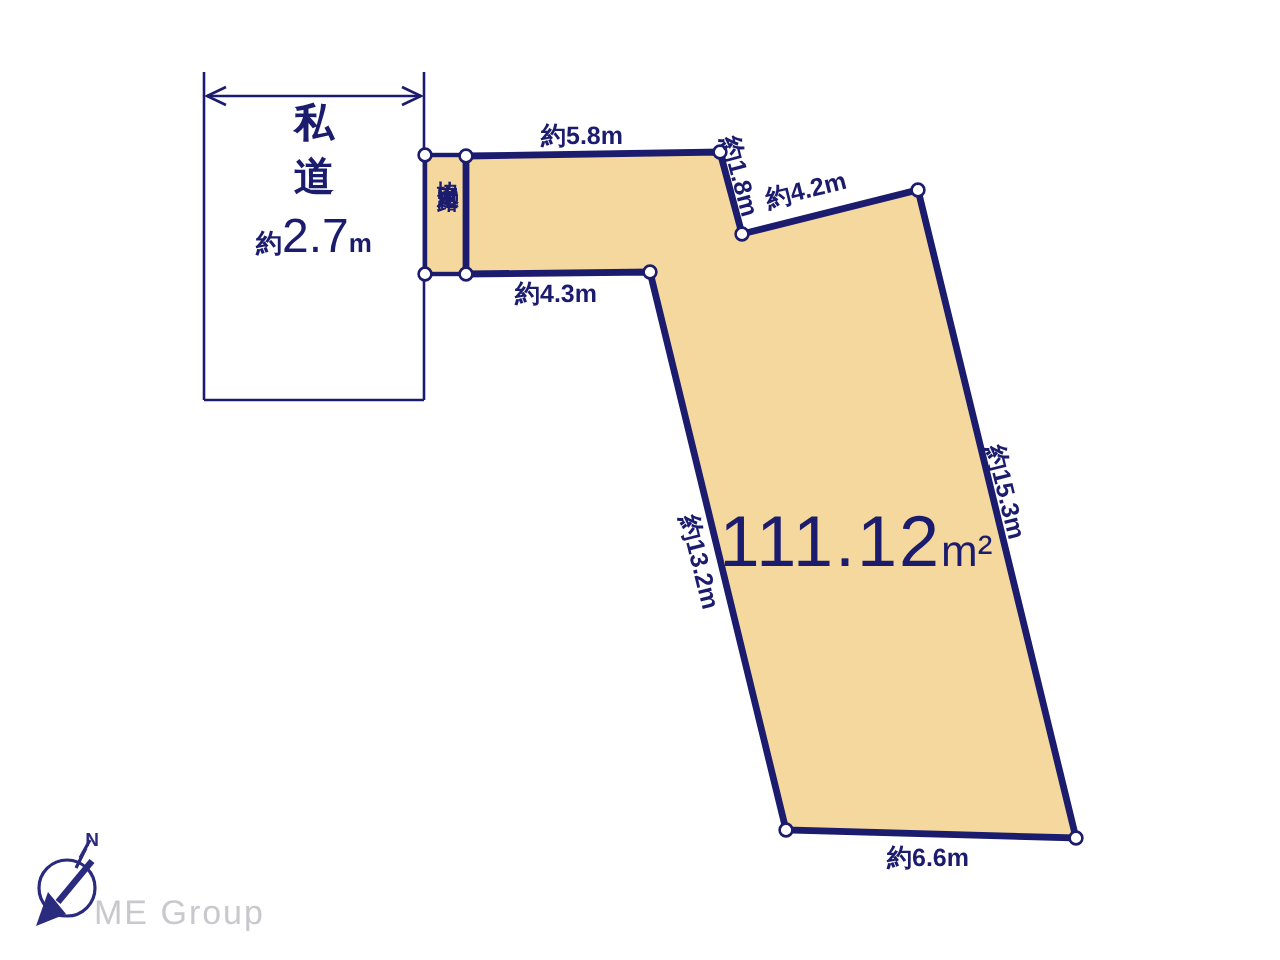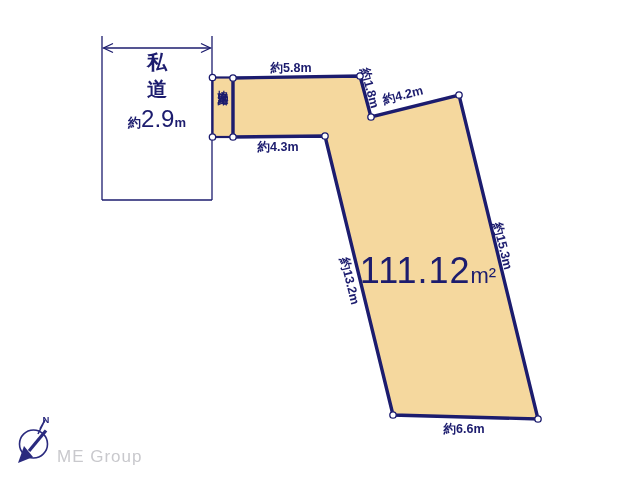--- a/index.html
+++ b/index.html
@@ -40,21 +40,21 @@
     font-size:11px;letter-spacing:1.5px;color:var(--text);font-weight:bold;
   }
   .logo-icon{position:absolute;left:14px;top:413px;}
   .logo-icon .ring{fill:none;stroke:var(--logo);stroke-width:1.6;}
   .logo-icon .shaft{stroke:var(--logo);stroke-width:3.2;}
   .logo-icon .head{fill:var(--logo);}
   .logo-icon .zig{fill:none;stroke:var(--logo);stroke-width:1.6;}
   .logo-icon .north{fill:var(--logo);font-size:9.5px;font-weight:bold;
     font-family:"Liberation Sans","DejaVu Sans",sans-serif;}
   .logo-text{
-    position:absolute;left:57px;top:447px;font-size:17px;
+    position:absolute;left:47px;top:447px;font-size:17px;
     letter-spacing:1px;color:var(--logo-text);
   }
 </style>
 </head>
 <body>
 
 <div class="stage">
 
   <svg class="diagram-svg" width="640" height="480" viewBox="0 0 640 480">
 
@@ -94,21 +94,21 @@
     <text class="edge-label" x="464" y="433" text-anchor="middle">約6.6m</text>
     <text class="edge-label" transform="translate(350,281) rotate(76)" text-anchor="middle" dy="0.35em">約13.2m</text>
     <text class="edge-label" x="278" y="151" text-anchor="middle">約4.3m</text>
 
     <text class="area-label" x="428" y="283" text-anchor="middle"><tspan class="val">111.12</tspan><tspan class="unit">m²</tspan></text>
   </svg>
 
   <div class="shidou-box">
     <div class="kanji">私</div>
     <div class="kanji">道</div>
-    <div class="dim"><span>約</span><span class="lg">2.9</span><span>m</span></div>
+    <div class="dim"><span>約</span><span class="lg">2.7</span><span>m</span></div>
   </div>
 
   <div class="kyotei">協定道路</div>
 
   <svg class="logo-icon" width="44" height="56" viewBox="0 0 44 56">
     <circle class="ring" cx="19.5" cy="31" r="14"></circle>
     <line class="shaft" x1="32" y1="17.5" x2="15" y2="38"></line>
     <polygon class="head" points="4,50 19,44 10,33"></polygon>
     <polyline class="zig" points="24,21 29,11 26,16 31,7"></polyline>
     <text class="north" x="32" y="10" text-anchor="middle">N</text>

